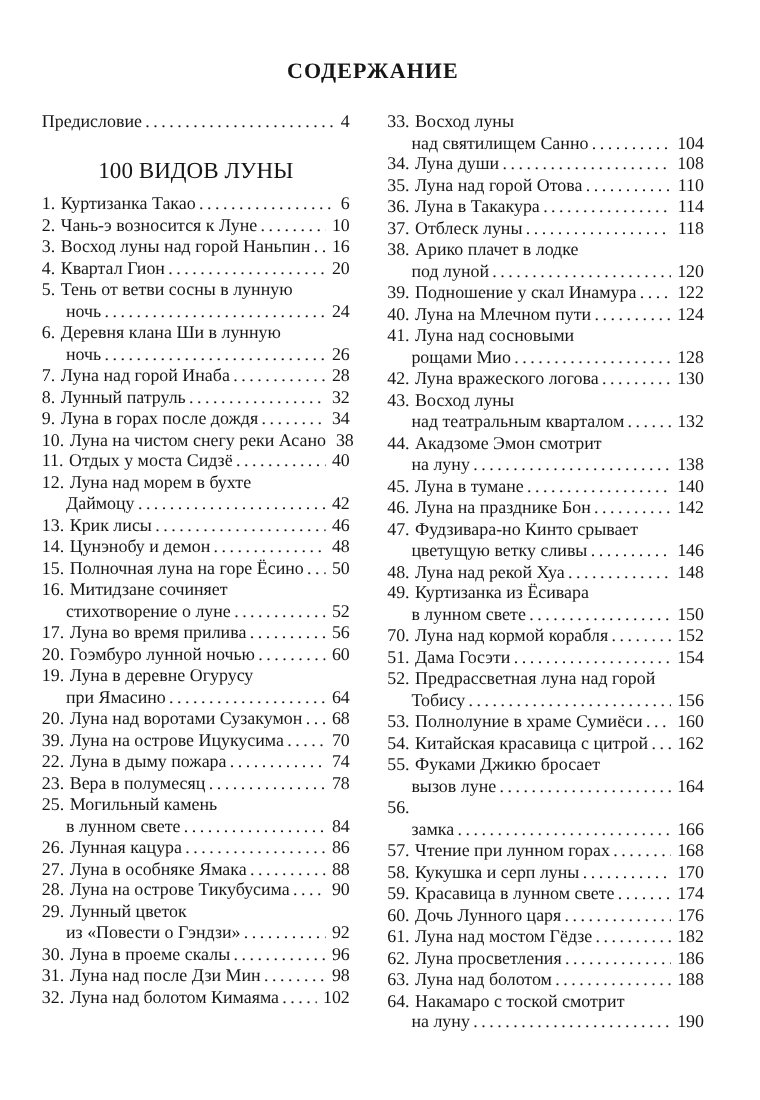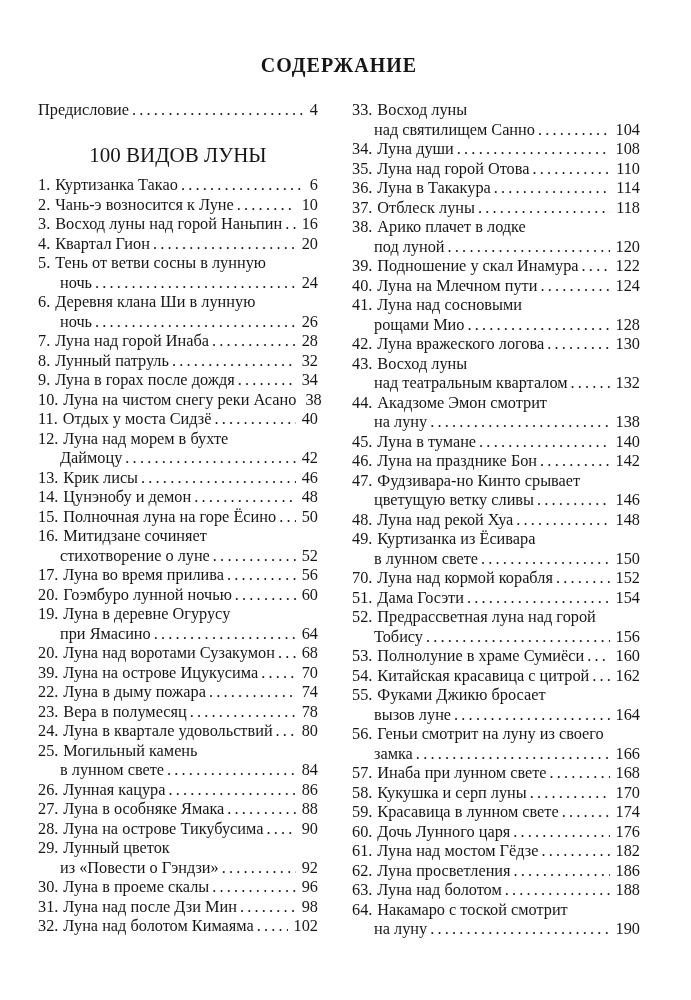--- a/index.html
+++ b/index.html
@@ -260,28 +260,20 @@
           <div>
             <div class="line">
               <span class="num">23.</span>
               <span class="txt">Вера в полумесяц</span>
               <span class="dots"></span>
               <span class="pg">78</span>
             </div>
           </div>
           <div>
             <div class="line">
-              <span class="num">24.</span>
-              <span class="txt">Луна в квартале удовольствий</span>
-              <span class="dots"></span>
-              <span class="pg">80</span>
-            </div>
-          </div>
-          <div>
-            <div class="line">
               <span class="num">25.</span>
               <span class="txt">Могильный камень</span>
             </div>
             <div class="line cont">
               <span class="txt">в лунном свете</span>
               <span class="dots"></span>
               <span class="pg">84</span>
             </div>
           </div>
           <div>
@@ -555,32 +547,31 @@
             </div>
             <div class="line cont">
               <span class="txt">вызов луне</span>
               <span class="dots"></span>
               <span class="pg">164</span>
             </div>
           </div>
           <div>
             <div class="line">
               <span class="num">56.</span>
-              <span class="txt">Геньи смотрит на луну из своего</span>
             </div>
             <div class="line cont">
               <span class="txt">замка</span>
               <span class="dots"></span>
               <span class="pg">166</span>
             </div>
           </div>
           <div>
             <div class="line">
               <span class="num">57.</span>
-              <span class="txt">Инаба при лунном свете</span>
+              <span class="txt">Чтение при лунном горах</span>
               <span class="dots"></span>
               <span class="pg">168</span>
             </div>
           </div>
           <div>
             <div class="line">
               <span class="num">58.</span>
               <span class="txt">Кукушка и серп луны</span>
               <span class="dots"></span>
               <span class="pg">170</span>

